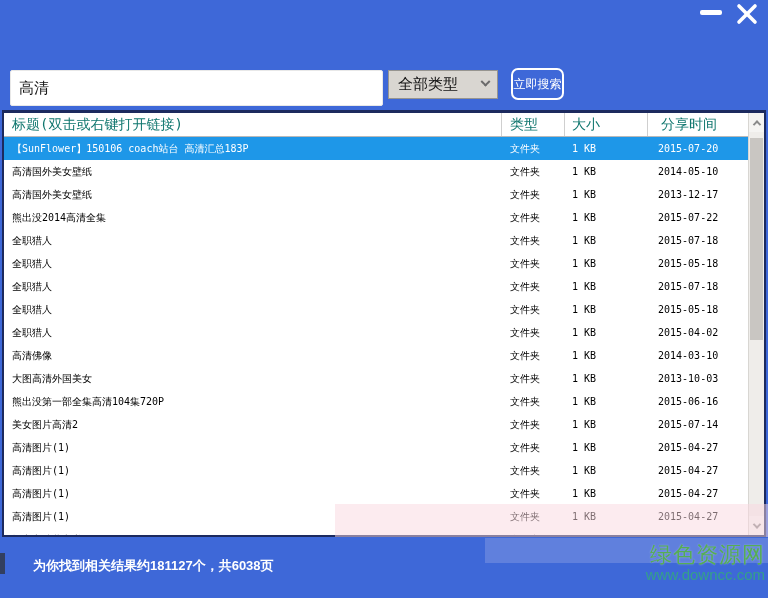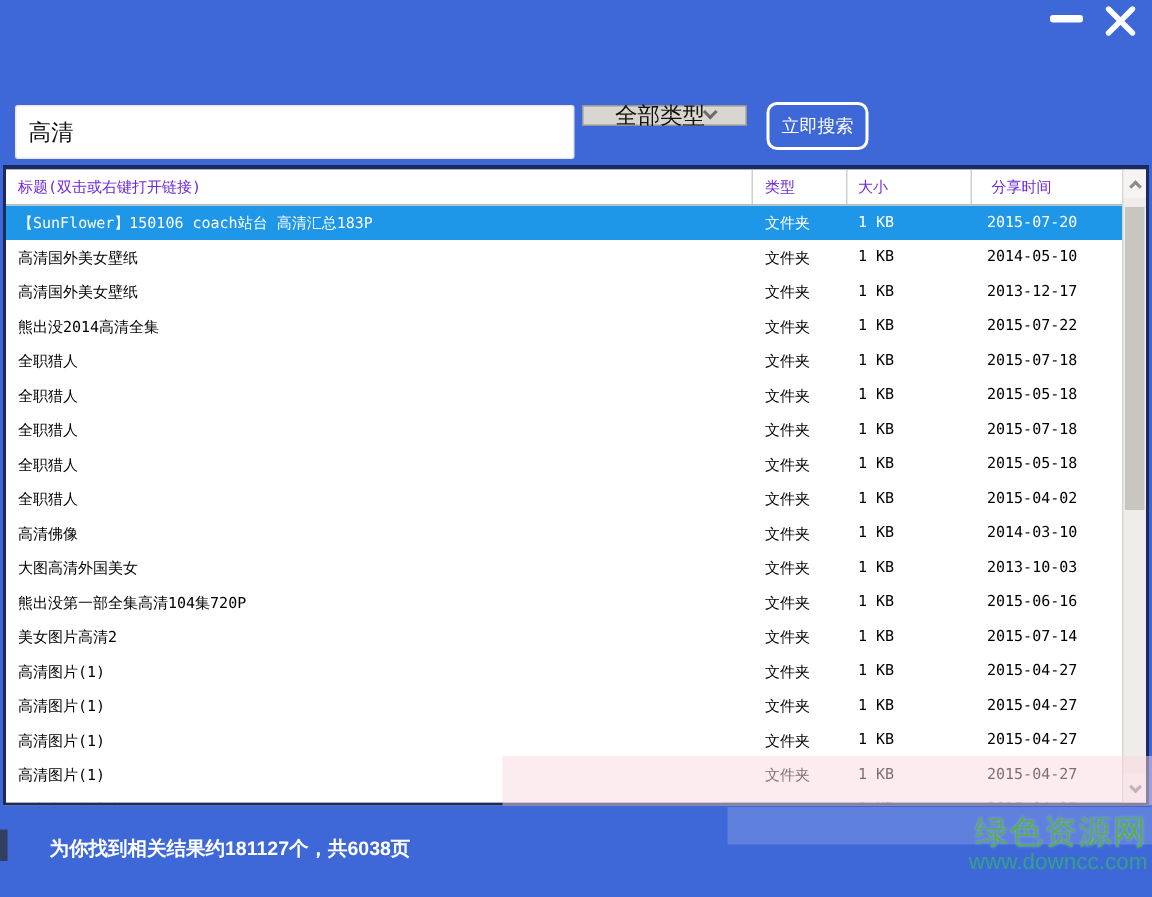--- a/index.html
+++ b/index.html
@@ -21,51 +21,51 @@
   }
 
   
   .search-input {
     position:absolute; left:10px; top:70px; width:373px; height:36px;
     background:#fff; border:1px solid #e8e8e8; border-radius:2px;
     font-family:"DejaVu Sans Mono","DejaVu Sans",monospace;
     font-size:15px; color:#111; padding:0 8px; outline:none;
   }
   .type-select {
-    position:absolute; left:388px; top:70px; width:110px; height:14px;
+    position:absolute; left:388px; top:70px; width:110px; height:29px;
     background:#d9d6d1; border:1px solid #979590;
-    display:flex; align-items:center; justify-content:center;
+    display:flex; align-items:center; justify-content:space-between;
     padding:0 8px 0 9px; cursor:pointer;
   }
   .type-select .label { font-size:15px; color:#111; }
   .chevron-down {
     width:7px; height:7px; border-right:2px solid #6b6b6b; border-bottom:2px solid #6b6b6b;
     transform:rotate(45deg) translate(-2px,-2px);
   }
   .search-btn {
-    position:absolute; left:511px; top:68px; width:68px; height:32px;
+    position:absolute; left:511px; top:68px; width:53px; height:32px;
     background:transparent; border:2px solid #fff; border-radius:7px;
     color:#fff; font-size:12px; letter-spacing:0px; cursor:pointer;
     display:flex; align-items:center; justify-content:center;
     font-family:Liberation Sans, sans-serif;
   }
 
   
   .table-wrap {
     position:absolute; left:2px; top:110px; width:764px; height:427px;
     background:#fff;
     border:2px solid #1c2a5e; border-top-width:3px;
     overflow:hidden;
     font-family:"DejaVu Sans Mono","DejaVu Sans",monospace;
   }
   .table-content { position:absolute; left:0; top:0; right:16px; bottom:0; overflow:hidden; }
   .thead {
     display:flex; height:24px; align-items:center;
     border-bottom:1px solid #b9b9b9; background:#fff;
-    font-size:10px; color:#6d28d9;
+    font-size:14px; color:#0f766e;
   }
   .thead .hc { height:100%; display:flex; align-items:center; border-right:1px solid #cfcfcf; }
   .hc-title { width:498px; padding-left:8px; }
   .hc-type  { width:63px;  padding-left:8px; }
   .hc-size  { width:83px;  padding-left:7px; }
   .hc-date  { width:100px; padding-left:13px; border-right:none !important; }
 
   .rows { position:absolute; left:0; top:24px; right:0; bottom:0; overflow:hidden; }
   .row { display:flex; height:23px; align-items:center; font-size:10px; color:#000; background:#fff; cursor:pointer; }
   .row .c { white-space:nowrap; overflow:hidden; }

